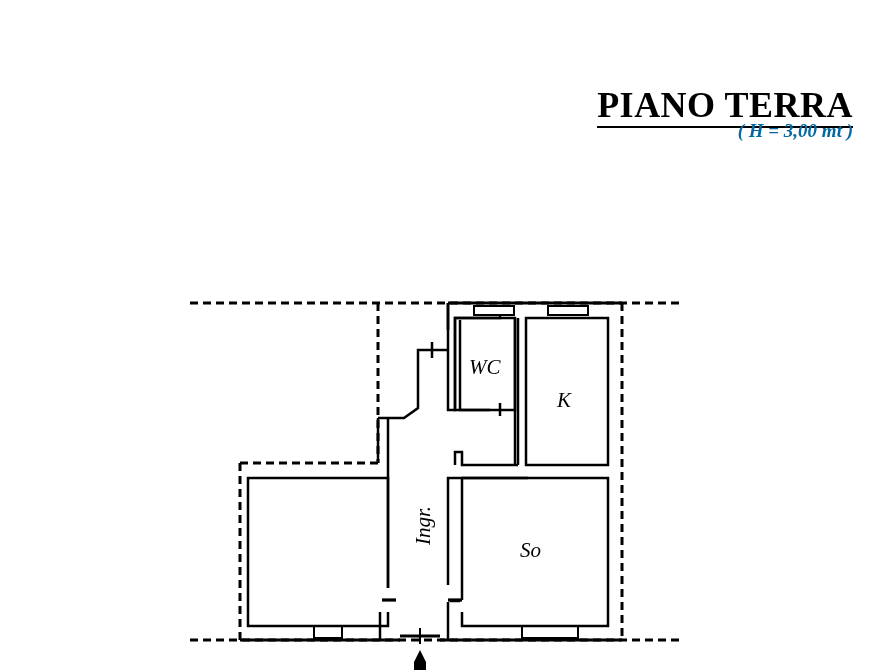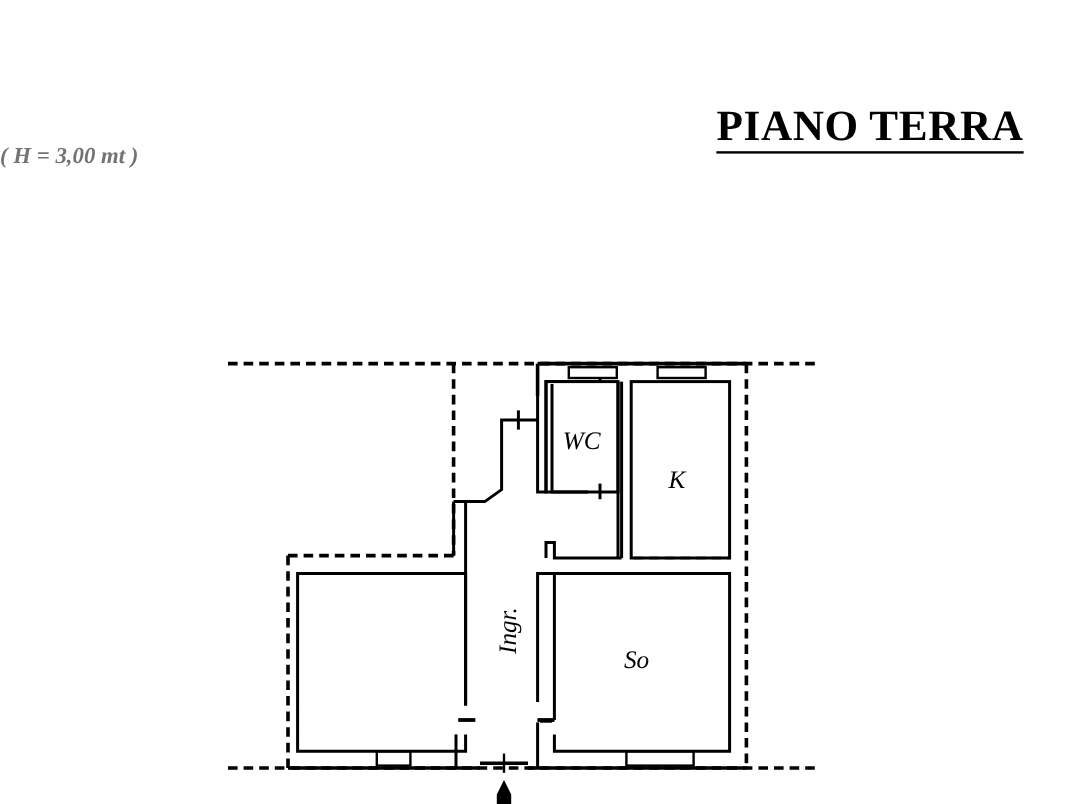--- a/index.html
+++ b/index.html
@@ -1,19 +1,19 @@
 <!DOCTYPE html>
 <html><head>
 <meta charset="utf-8">
 <style>
   html, body { margin:0; padding:0; background:#ffffff; }
   body { width:893px; height:670px; position:relative; overflow:hidden; font-family:"Liberation Serif", serif; }
   .title { position:absolute; left:0; top:84px; width:853px; text-align:right; font-weight:bold; font-size:36px; color:#000; letter-spacing:0.5px; }
   .title span { border-bottom:2px solid #000; padding-bottom:1px; }
-  .subtitle { position:absolute; left:0; top:120px; width:853px; text-align:left; font-style:italic; font-weight:bold; font-size:19px; color:#737373; }
+  .subtitle { position:absolute; left:0; top:120px; width:853px; text-align:right; font-style:italic; font-weight:bold; font-size:19px; color:#0369a1; }
   svg { position:absolute; left:0; top:0; }
   .lbl { font-family:"Liberation Serif", serif; font-style:italic; font-size:21px; fill:#000; }
 </style>
 </head>
 <body>
 
 <div class="title"><span>PIANO TERRA</span></div>
 <div class="subtitle">( H = 3,00 mt )</div>
 
 <svg width="893" height="670" viewBox="0 0 893 670">

